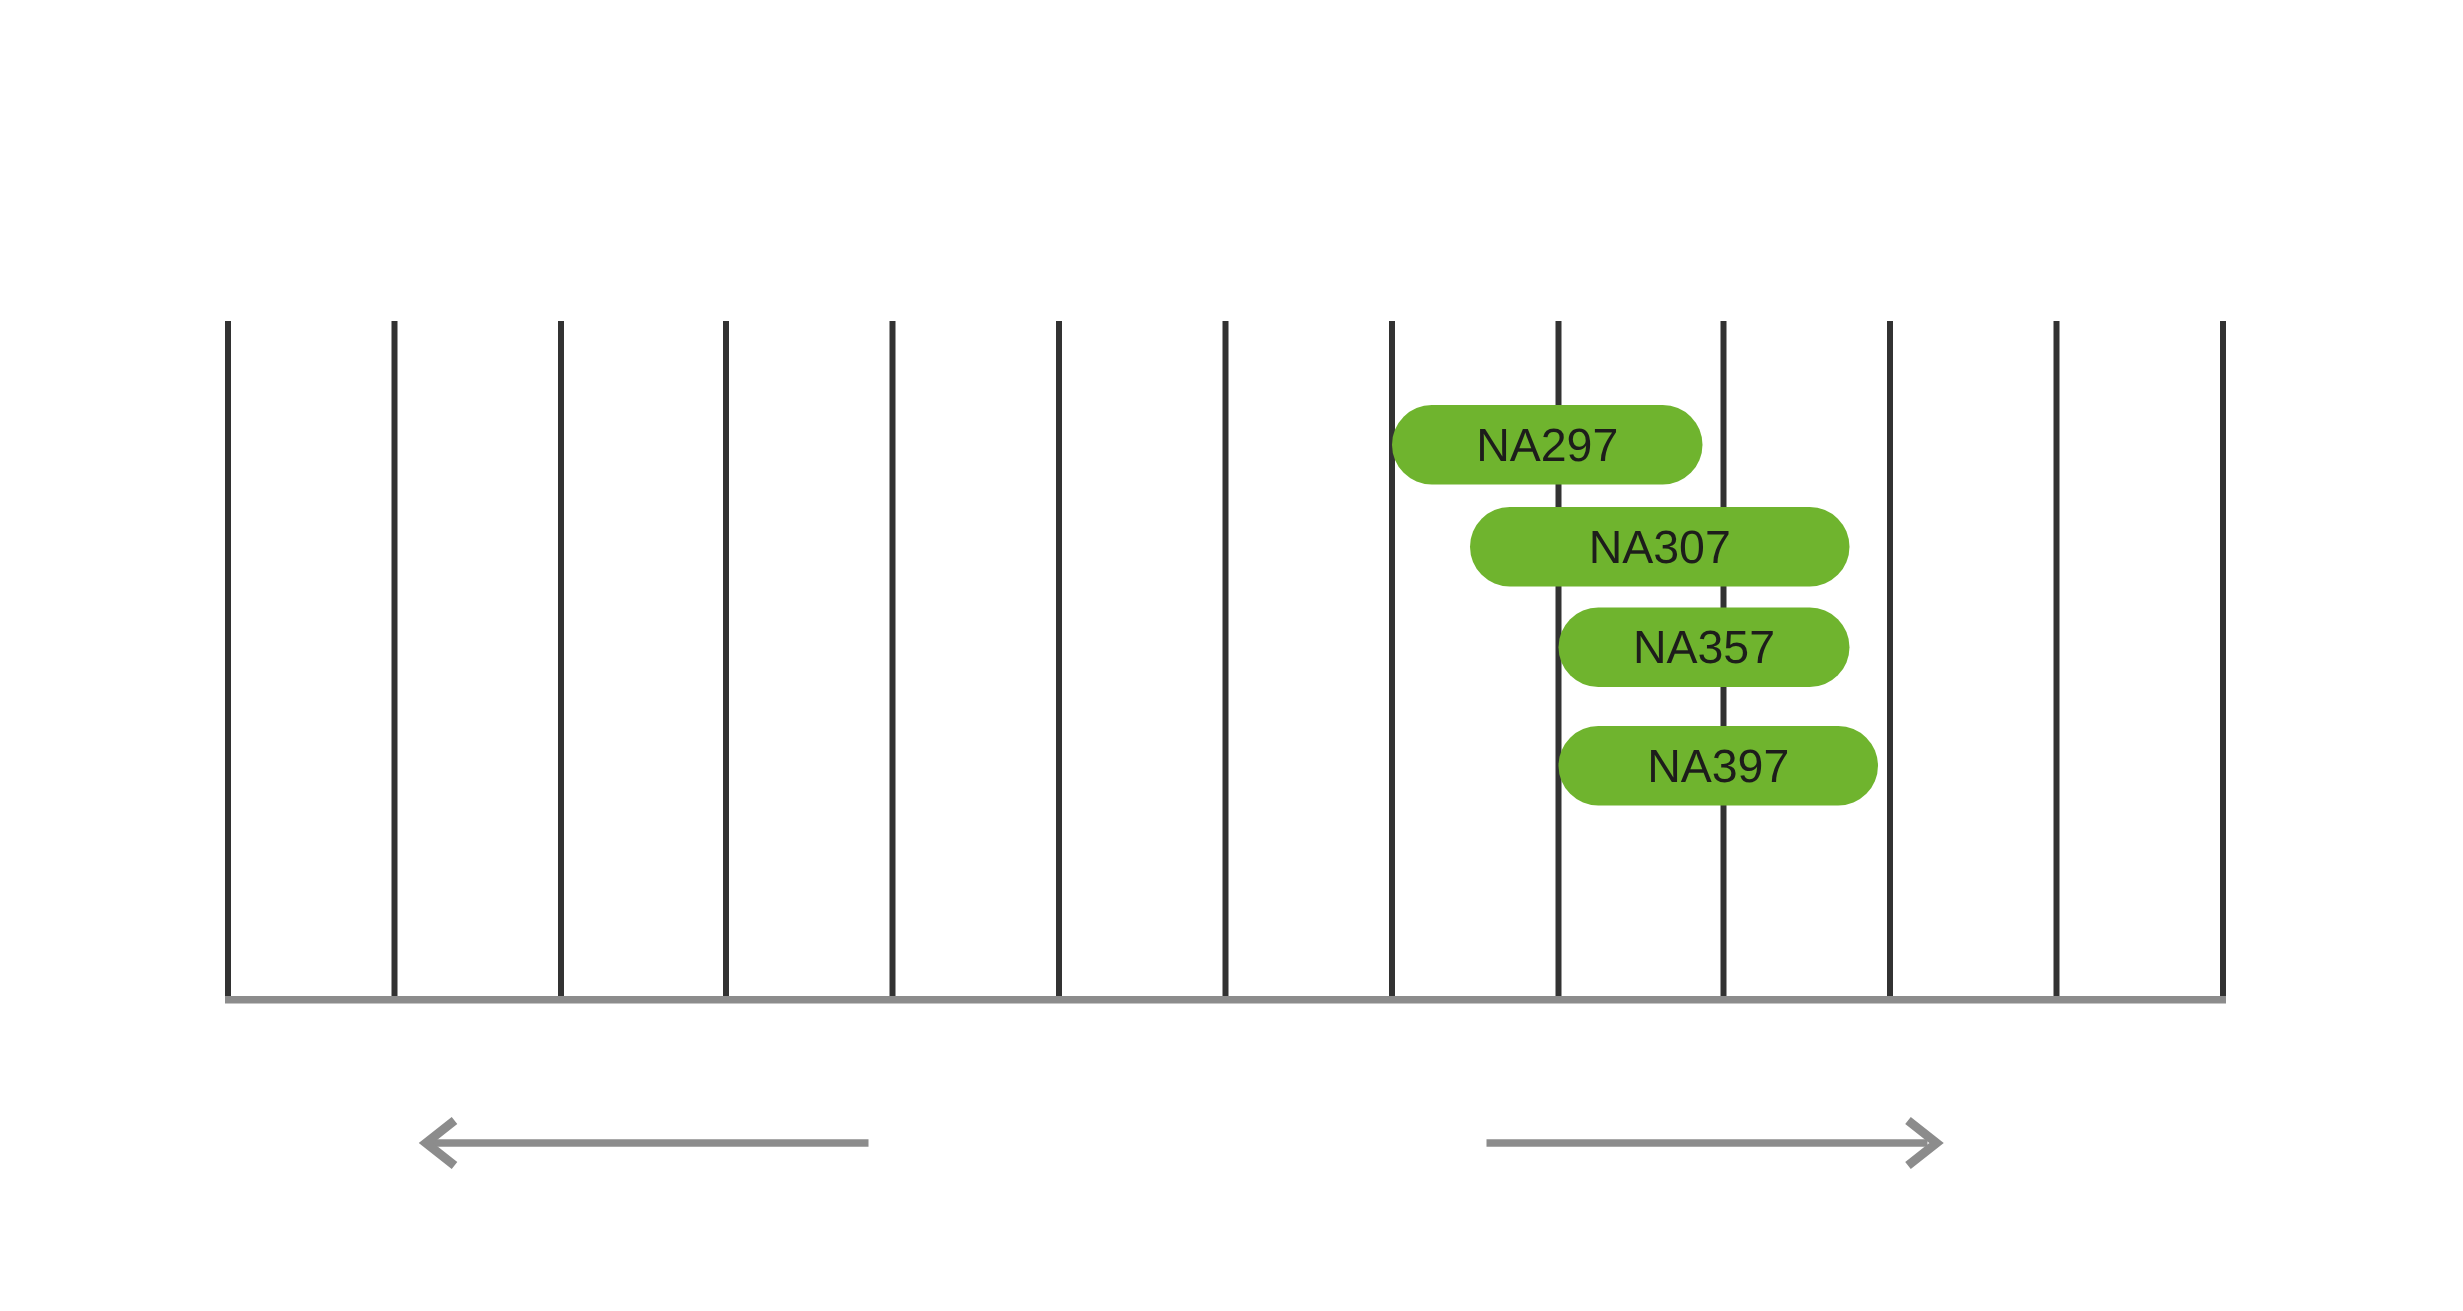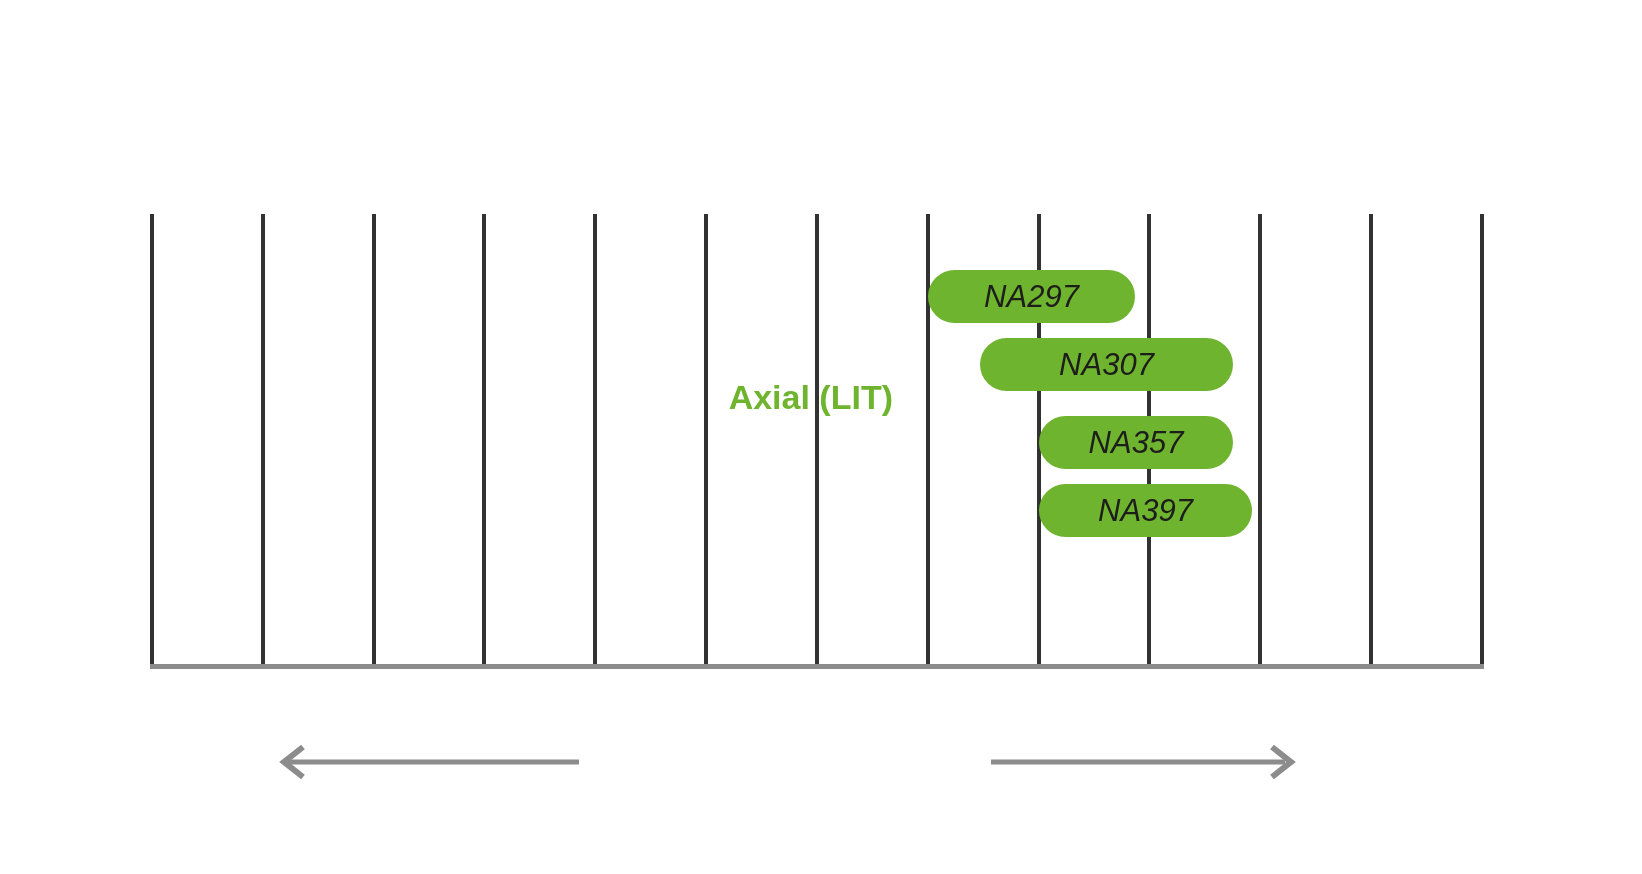--- a/index.html
+++ b/index.html
@@ -43,21 +43,20 @@
   .pill{
     position:absolute;
     height:53px;
     background:var(--green);
     border-radius:26.5px;
     color:var(--pill-text);
     font-size:31px;
     line-height:53px;
     text-align:center;
     white-space:nowrap;
-    font-style:italic;
   }
   .arrow{
     position:absolute;
     color:var(--arrow);
   }
   .arrow-left{left:276px;top:742px;}
   .arrow-right{left:988px;top:742px;}
 </style>
 </head>
 <body>
@@ -75,26 +74,25 @@
       <div class="gridline" style="left: 926px; top: 214px; height: 454px;"></div>
       <div class="gridline" style="left: 1037px; top: 214px; height: 454px;"></div>
       <div class="gridline" style="left: 1147px; top: 214px; height: 454px;"></div>
       <div class="gridline" style="left: 1258px; top: 214px; height: 454px;"></div>
       <div class="gridline" style="left: 1369px; top: 214px; height: 454px;"></div>
       <div class="gridline" style="left: 1480px; top: 214px; height: 454px;"></div>
     </div>
 
   <div class="baseline"></div>
 
-  <div class="axis-label">Axial (LIT)</div>
 
   <div id="bars">
       <div class="pill" style="left: 928px; width: 207px; top: 270px;">NA297</div>
       <div class="pill" style="left: 980px; width: 253px; top: 338px;">NA307</div>
-      <div class="pill" style="left: 1039px; width: 194px; top: 416px;">NA357</div>
+      <div class="pill" style="left: 1039px; width: 194px; top: 405px;">NA357</div>
       <div class="pill" style="left: 1039px; width: 213px; top: 484px;">NA397</div>
     </div>
 
   <svg class="arrow arrow-left" width="310" height="40" viewBox="0 0 310 40">
     <line x1="9" y1="20" x2="303" y2="20" stroke="currentColor" stroke-width="5"></line>
     <polyline points="27,5 8,20 27,35" fill="none" stroke="currentColor" stroke-width="6"></polyline>
   </svg>
 
   <svg class="arrow arrow-right" width="310" height="40" viewBox="0 0 310 40">
     <line x1="3" y1="20" x2="297" y2="20" stroke="currentColor" stroke-width="5"></line>

